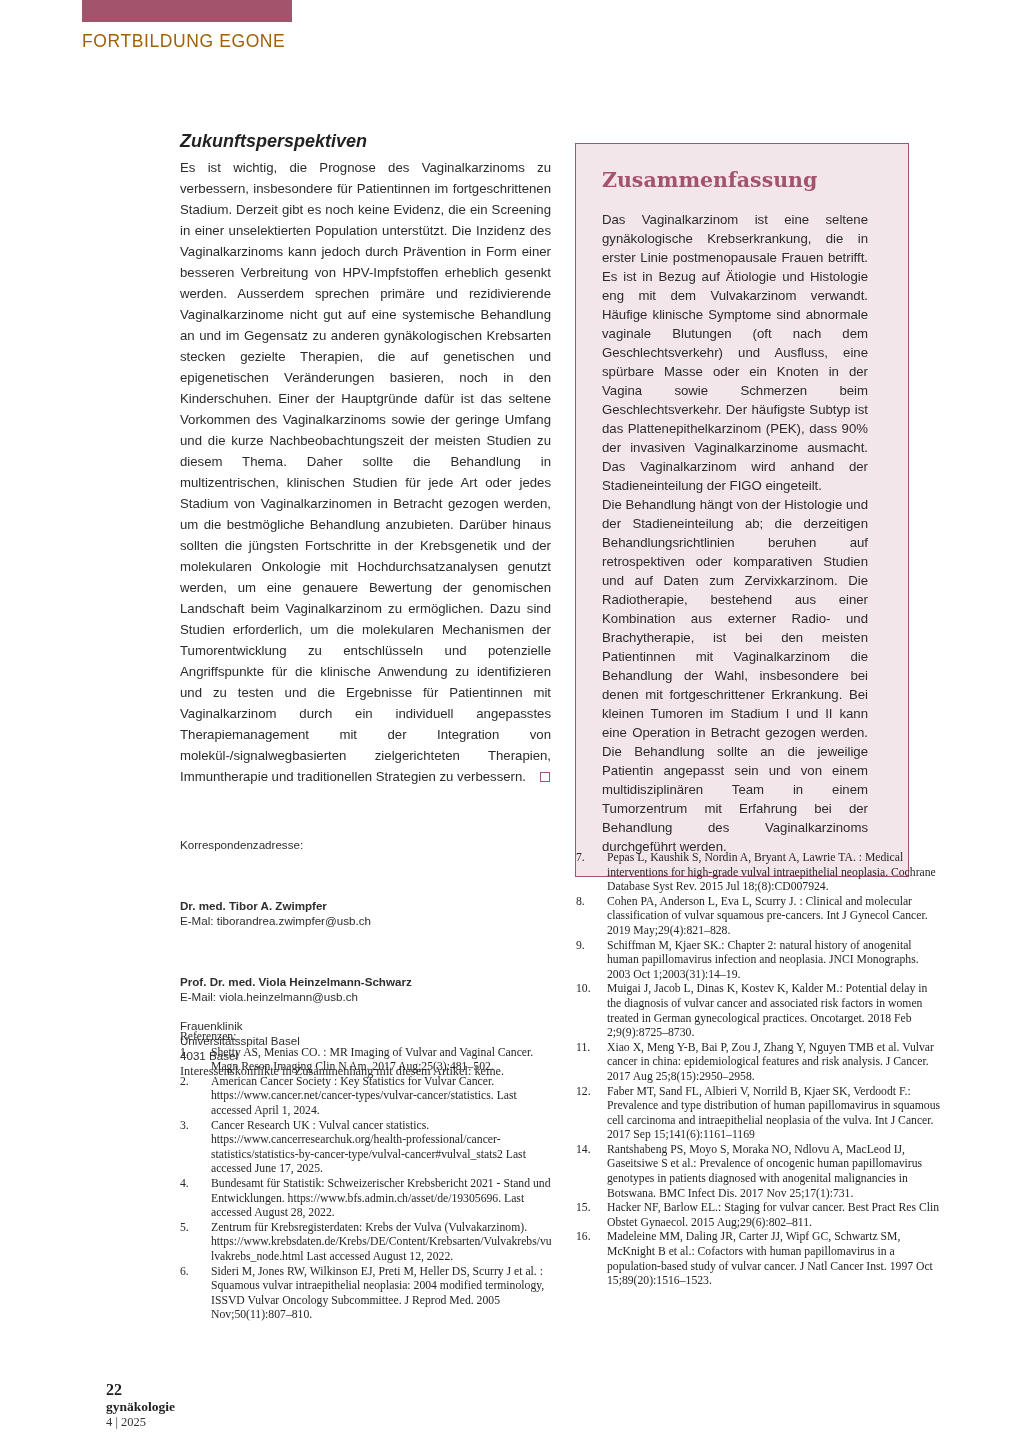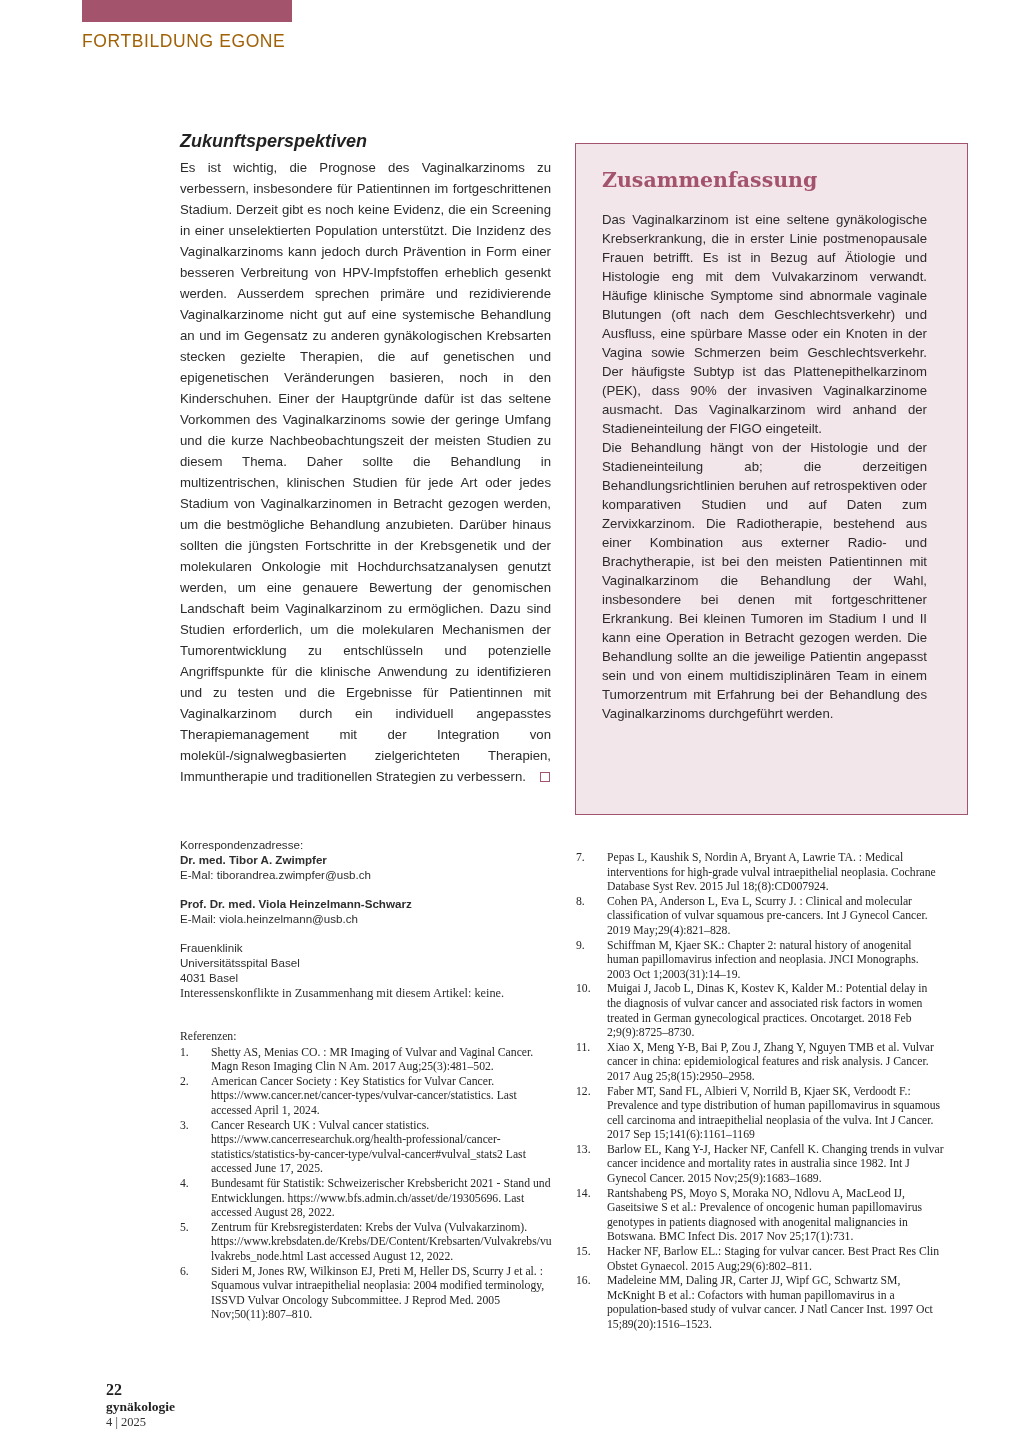--- a/index.html
+++ b/index.html
@@ -37,21 +37,21 @@
     hyphens: auto; -webkit-hyphens: auto; color: #2b2b2b;
   }
   .end-marker {
     position: absolute; right: 1px; bottom: 5px;
     width: 10px; height: 10px;
     border: 1.6px solid var(--accent); background: #fff;
   }
 
   
   .summary-box {
-    position: absolute; left: 575px; top: 143px; width: 393px;
+    position: absolute; left: 575px; top: 143px; width: 334px;
     min-height: 672px;
     background: var(--boxbg);
     border: 1.6px solid var(--accent);
     padding: 24px 40px 20px 26px;
   }
   .summary-title {
     font-family: "DejaVu Serif", "Liberation Serif", serif;
     font-weight: bold; font-size: 20.5px; color: var(--accent);
     margin-bottom: 18px;
   }
@@ -59,21 +59,21 @@
     font-size: 13.2px; line-height: 19px; text-align: justify;
     hyphens: auto; -webkit-hyphens: auto; color: #2b2b2b;
   }
 
   
   .korr {
     position: absolute; left: 180px; top: 837px; width: 372px;
     font-size: 11.6px; line-height: 15px; color: #2e2e2e;
   }
   .korr .contact { margin-bottom: 14px; }
-  .korr .contact .name { font-weight: bold; }
+  .korr .contact .name { font-weight: bold; margin-top: 46px; }
   .korr .address { }
   .conflict-note {
     font-family: "Liberation Serif", serif;
     font-size: 12.3px; margin-top: 1px; color: #2e2e2e;
   }
 
   
   .refs {
     font-family: "Liberation Serif", serif;
     font-size: 11.7px; line-height: 14.6px; color: #262626;
@@ -187,24 +187,20 @@
       </div>
       <div class="ref-row">
         <span class="ref-num">11.</span>
         <span class="ref-text">Xiao X, Meng Y-B, Bai P, Zou J, Zhang Y, Nguyen TMB et al. Vulvar cancer in china: epidemiological features and risk analysis. J Cancer. 2017 Aug 25;8(15):2950–2958.</span>
       </div>
       <div class="ref-row">
         <span class="ref-num">12.</span>
         <span class="ref-text">Faber MT, Sand FL, Albieri V, Norrild B, Kjaer SK, Verdoodt F.: Prevalence and type distribution of human papillomavirus in squamous cell carcinoma and intraepithelial neoplasia of the vulva. Int J Cancer. 2017 Sep 15;141(6):1161–1169</span>
       </div>
       <div class="ref-row">
-        <span class="ref-num">13.</span>
-        <span class="ref-text">Barlow EL, Kang Y-J, Hacker NF, Canfell K. Changing trends in vulvar cancer incidence and mortality rates in australia since 1982. Int J Gynecol Cancer. 2015 Nov;25(9):1683–1689.</span>
-      </div>
-      <div class="ref-row">
         <span class="ref-num">14.</span>
         <span class="ref-text">Rantshabeng PS, Moyo S, Moraka NO, Ndlovu A, MacLeod IJ, Gaseitsiwe S et al.: Prevalence of oncogenic human papillomavirus genotypes in patients diagnosed with anogenital malignancies in Botswana. BMC Infect Dis. 2017 Nov 25;17(1):731.</span>
       </div>
       <div class="ref-row">
         <span class="ref-num">15.</span>
         <span class="ref-text">Hacker NF, Barlow EL.: Staging for vulvar cancer. Best Pract Res Clin Obstet Gynaecol. 2015 Aug;29(6):802–811.</span>
       </div>
       <div class="ref-row">
         <span class="ref-num">16.</span>
         <span class="ref-text">Madeleine MM, Daling JR, Carter JJ, Wipf GC, Schwartz SM, McKnight B et al.: Cofactors with human papillomavirus in a population-based study of vulvar cancer. J Natl Cancer Inst. 1997 Oct 15;89(20):1516–1523.</span>

